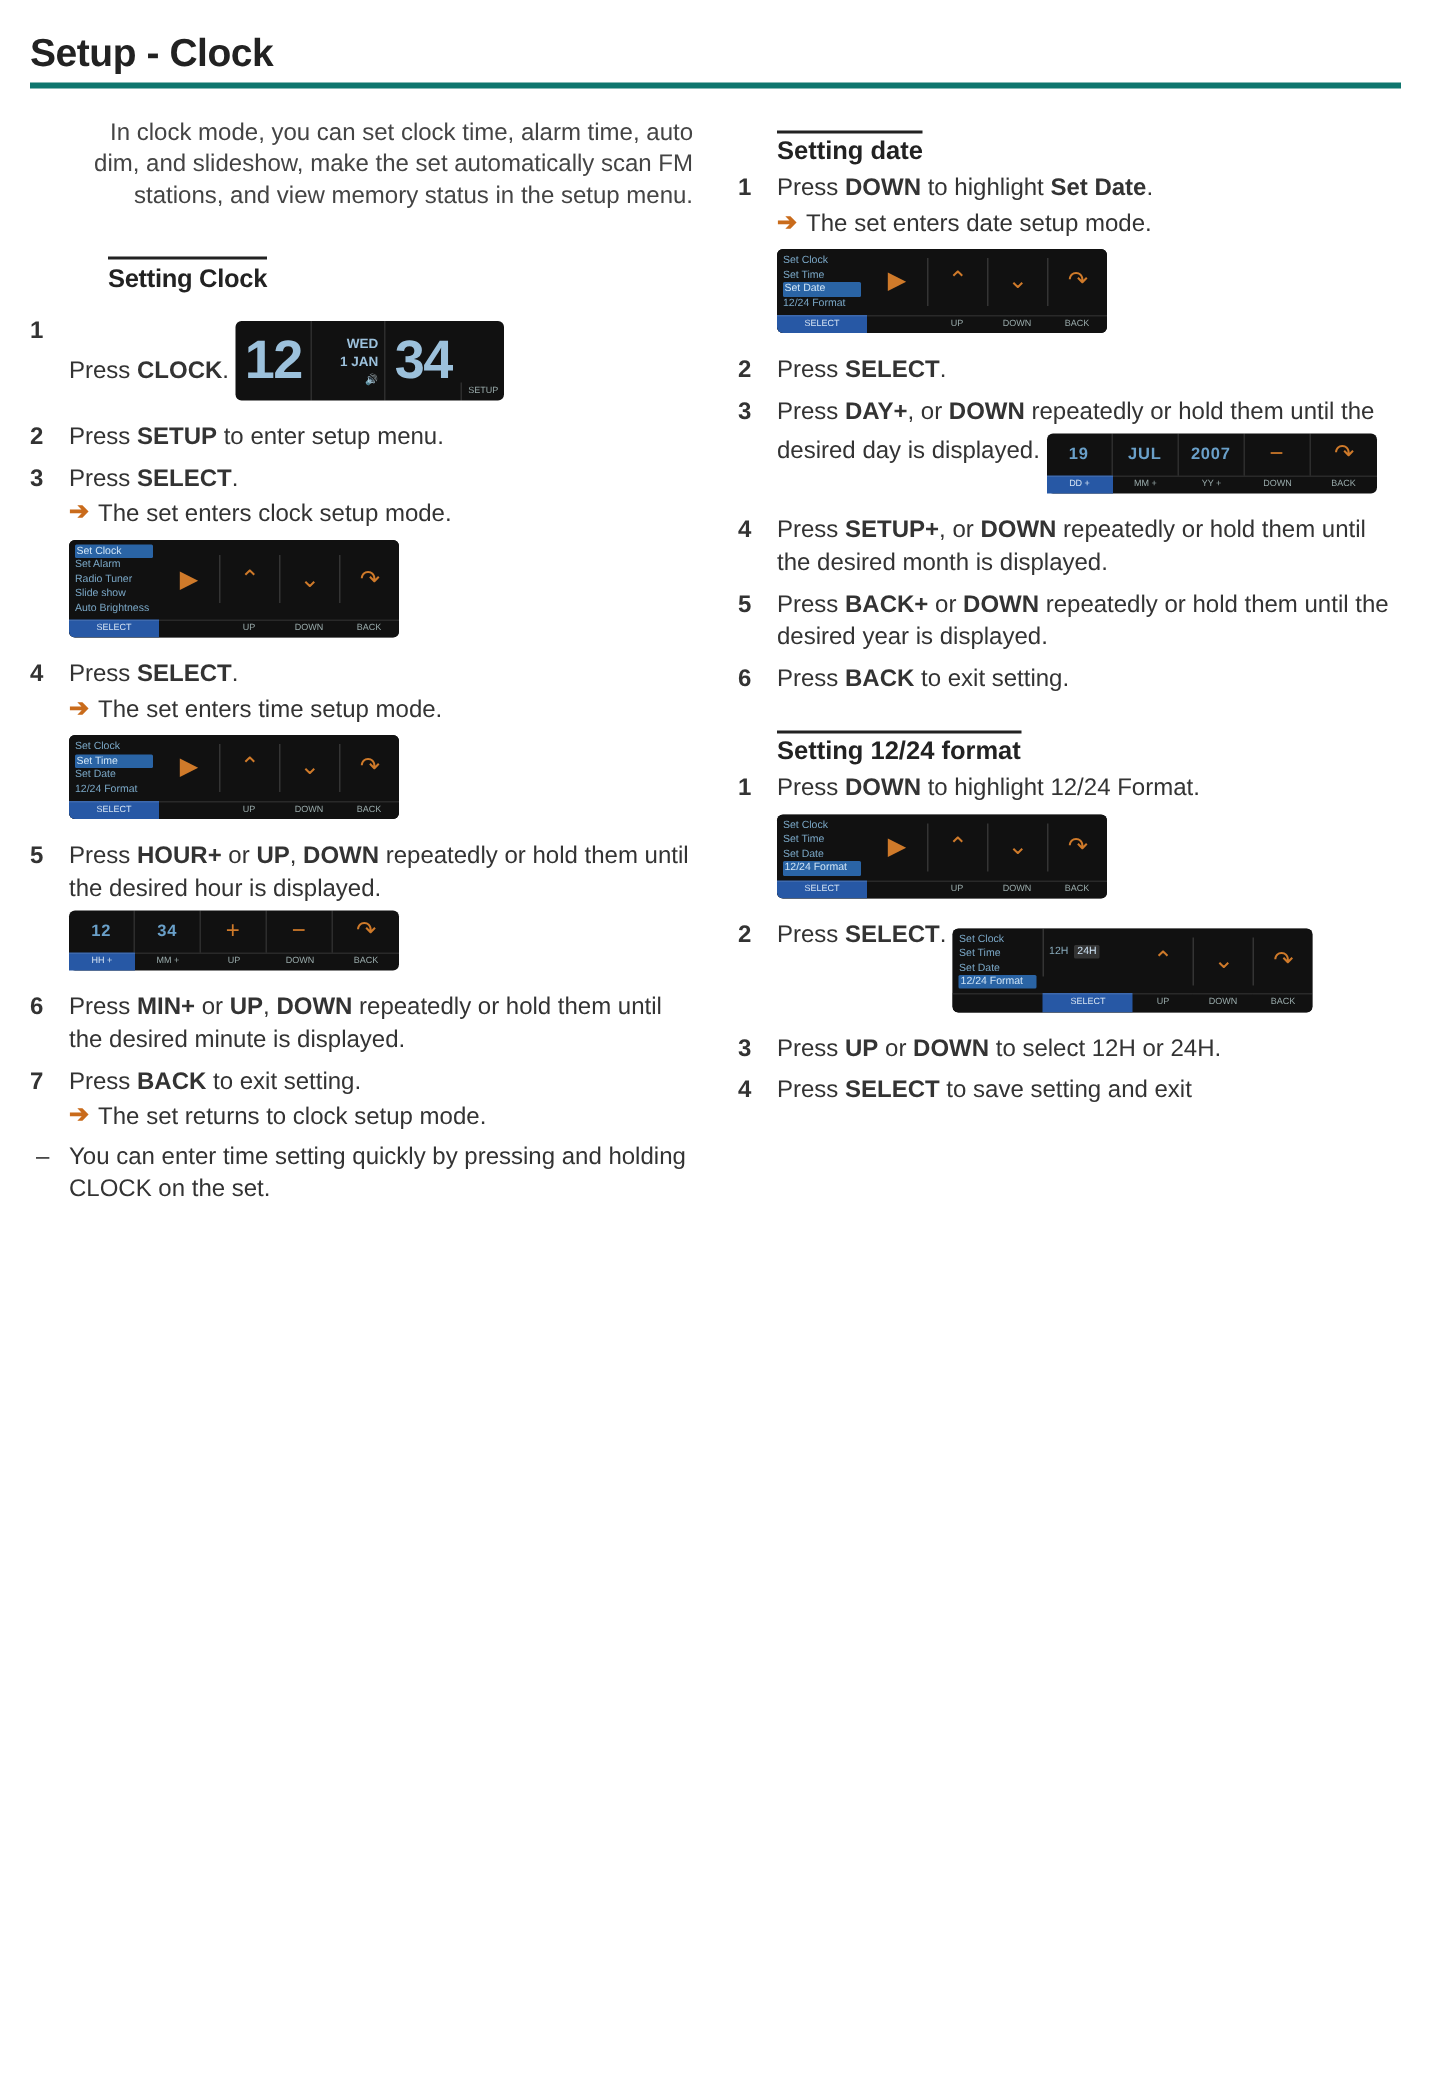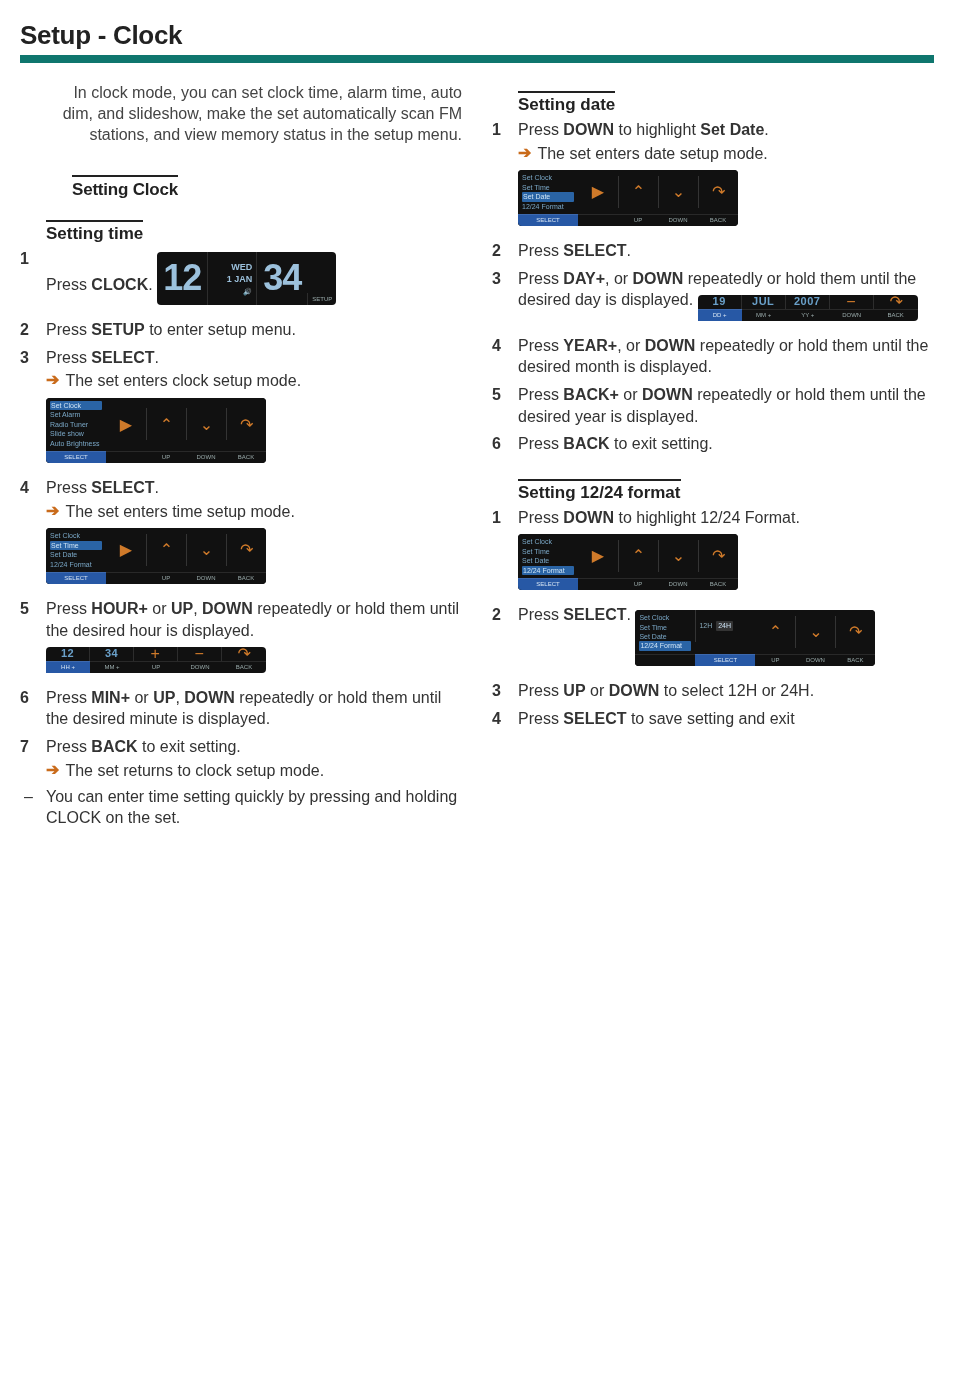--- a/index.html
+++ b/index.html
@@ -6,21 +6,21 @@
   body {
     font-family: "Helvetica Neue", Arial, sans-serif;
     width: 954px;
     background: #fff;
     color: #222;
     padding: 20px 20px 40px 20px;
   }
   h1.page-title {
     font-size: 26px;
     font-weight: 700;
-    border-bottom: 8px solid #0f766e;
+    border-bottom: 4px solid #0f766e;
     padding-bottom: 4px;
     margin-bottom: 20px;
     letter-spacing: -0.3px;
   }
   .columns {
     display: flex;
     gap: 30px;
   }
   .col {
     flex: 1;
@@ -181,21 +181,21 @@
     background: #111;
     border-radius: 4px;
     margin: 4px 0 8px 0;
     font-family: Arial, sans-serif;
   }
   .device-date .row-top {
     display: flex;
   }
   .device-date .valcell {
     width: 44px;
-    height: 14px;
+    height: 28px;
     display: flex;
     align-items: center;
     justify-content: center;
     color: #6aa0c9;
     font-size: 11px;
     font-weight: 700;
     border-right: 1px solid rgba(255,255,255,0.12);
     letter-spacing: 0.5px;
   }
   .device-date .valcell.icon { color: #cf7a2a; font-size: 16px; font-weight: 400; }
@@ -280,23 +280,20 @@
 
 <div class="columns">
 
   <div class="col">
     <p class="intro">In clock mode, you can set clock time, alarm time, auto dim, and slideshow, make the set automatically scan FM stations, and view memory status in the setup menu.</p>
 
     <div class="section-wrap">
       <h2 class="section">Setting Clock</h2>
     </div>
 
-    <div class="subsection-wrap">
-      <h3 class="subsection">Setting time</h3>
-    </div>
 
     <ol class="steps">
 
       <li>
         <span class="num">1</span>
         <span><span>Press </span><b>CLOCK</b><span>.</span></span>
         <div class="clock-display">
           <div class="digit">12</div>
           <div class="mid">
             <div>WED</div>
@@ -482,21 +479,21 @@
             <div class="lblcell">MM +</div>
             <div class="lblcell">YY +</div>
             <div class="lblcell">DOWN</div>
             <div class="lblcell">BACK</div>
           </div>
         </div>
       </li>
 
       <li>
         <span class="num">4</span>
-        <span><span>Press </span><b>YEAR+</b><span>, or </span><b>DOWN</b><span> repeatedly or hold them until the desired month is displayed.</span></span>
+        <span><span>Press </span><b>SETUP+</b><span>, or </span><b>DOWN</b><span> repeatedly or hold them until the desired month is displayed.</span></span>
       </li>
 
       <li>
         <span class="num">5</span>
         <span><span>Press </span><b>BACK+</b><span> or </span><b>DOWN</b><span> repeatedly or hold them until the desired year is displayed.</span></span>
       </li>
 
       <li>
         <span class="num">6</span>
         <span><span>Press </span><b>BACK</b><span> to exit setting.</span></span>

